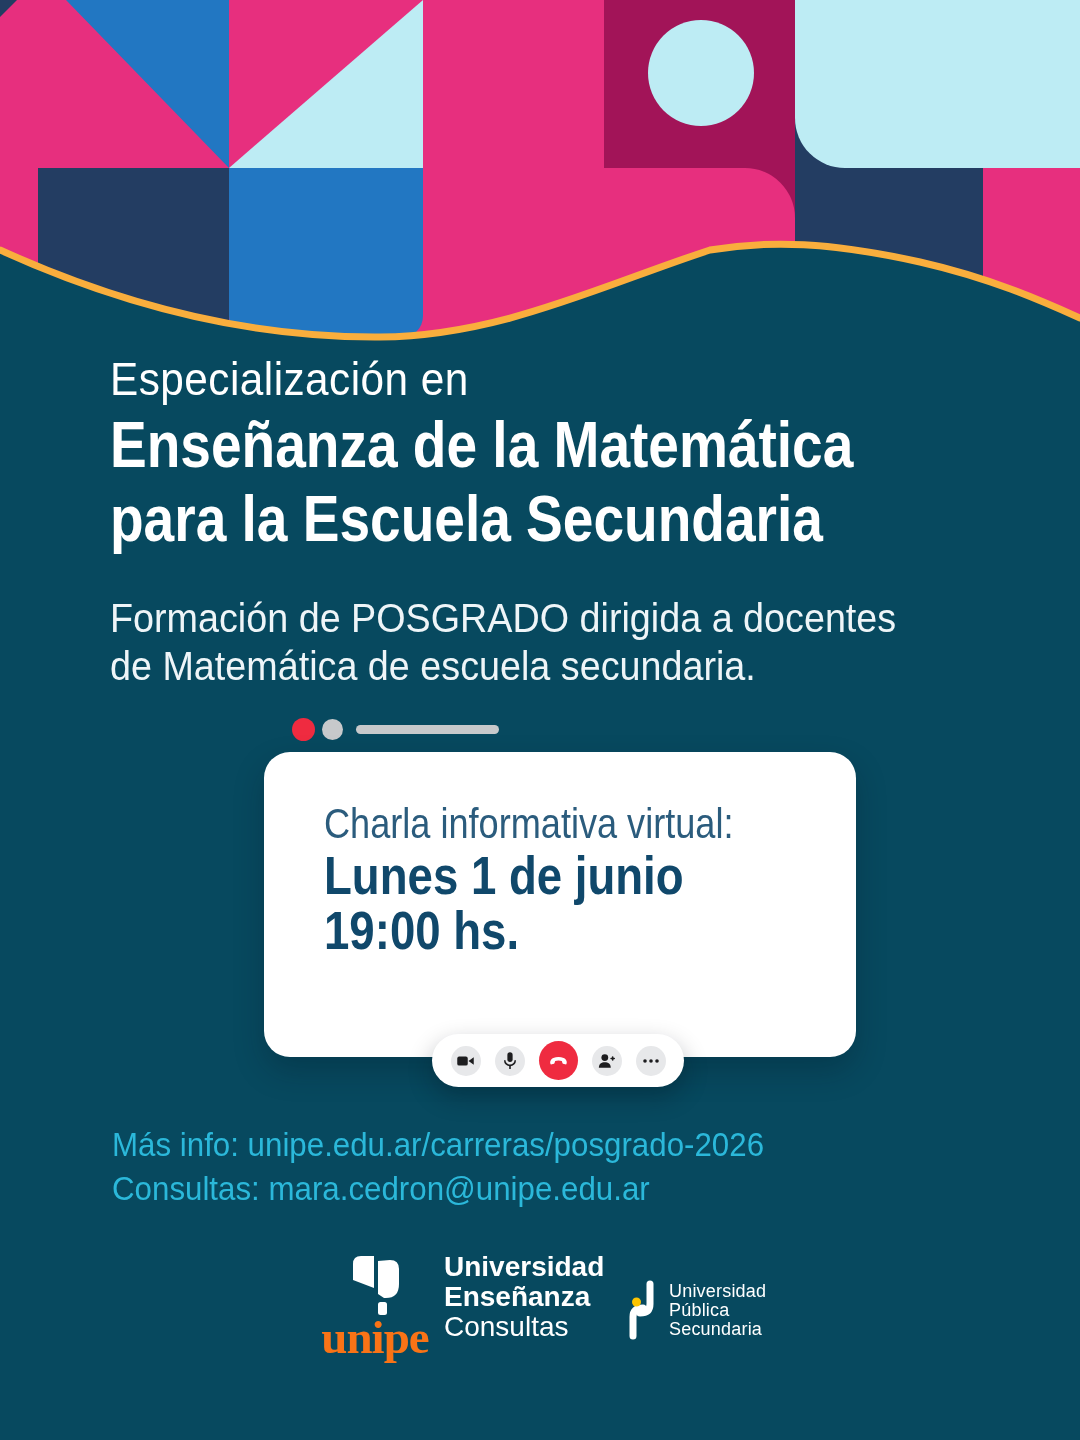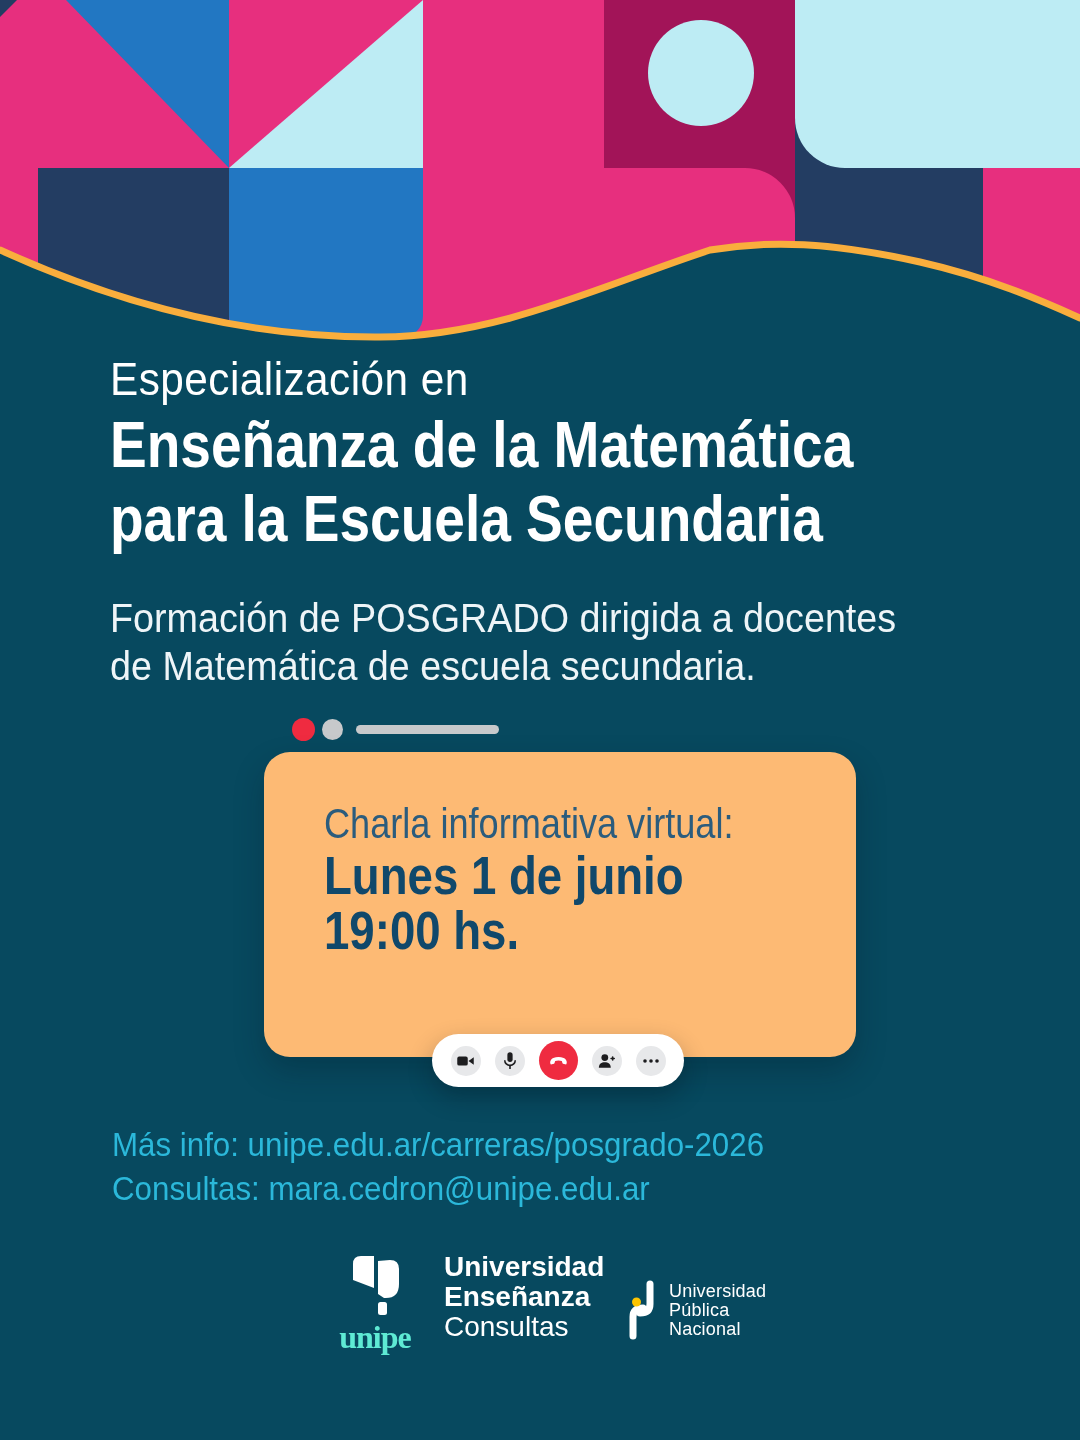--- a/index.html
+++ b/index.html
@@ -47,43 +47,43 @@
   .subtitle{position:absolute;left:110px;top:594px;color:#eef5f8;font-size:41px;
             font-weight:400;line-height:48px;}
   
   .win-dots{position:absolute;left:292px;top:717px;height:24px;display:flex;
             align-items:center;}
   .dot-red {width:23px;height:23px;border-radius:50%;background:#ef2b40;}
   .dot-gray{width:21px;height:21px;border-radius:50%;background:#c7c9cb;margin-left:7px;}
   .win-bar {width:143px;height:9px;border-radius:5px;background:#c7c9cb;margin-left:13px;}
   
   .card{position:absolute;left:264px;top:752px;width:592px;height:305px;
-        background:#fdba74;border-radius:26px;
+        background:#ffffff;border-radius:26px;
         box-shadow:0 14px 30px rgba(0,20,30,.25);}
   .card-label{position:absolute;left:60px;top:48px;color:#2b5c7d;font-size:42px;
               font-weight:400;}
   .card-bold{position:absolute;left:60px;top:96px;color:#10486b;font-size:53px;
              font-weight:700;line-height:55px;}
   
   .pill{position:absolute;left:432px;top:1034px;width:252px;height:53px;
         background:#ffffff;border-radius:27px;display:flex;align-items:center;
         justify-content:center;gap:14px;box-shadow:0 10px 24px rgba(0,15,25,.30);}
   .cbtn{width:30px;height:30px;border-radius:50%;background:#e7e8ea;border:none;
         display:flex;align-items:center;justify-content:center;padding:0;cursor:pointer;}
   .cbtn.red{width:39px;height:39px;background:#ef2b40;}
   .cbtn svg{display:block;}
   
   .links{position:absolute;left:112px;top:1122px;color:#2bb8da;font-size:34px;
          line-height:44px;font-weight:400;}
   .links a{color:#2bb8da;text-decoration:none;}
   
   .unipe-logo{position:absolute;left:318px;top:1254px;width:114px;text-align:center;}
   .unipe-mark{display:block;margin:0 auto;}
-  .unipe-word{color:#5eead4;font-family:"Liberation Serif", serif;font-weight:700;
-              font-size:32px;letter-spacing:-1px;line-height:34px;margin-top:4px;}
+  .unipe-word{color:#f97316;font-family:"Liberation Serif", serif;font-weight:700;
+              font-size:47px;letter-spacing:-1px;line-height:34px;margin-top:4px;}
   .upn-text{position:absolute;left:444px;top:1252px;color:#fff;font-size:28px;
             line-height:30px;}
   .upn-text .b{font-weight:700;}
   .upa-logo{position:absolute;left:628px;top:1280px;display:flex;align-items:center;}
   .upa-text{margin-left:14px;color:#fff;font-size:18px;line-height:19px;
             font-weight:400;letter-spacing:.2px;}
 </style>
 </head>
 <body>
 
@@ -198,18 +198,18 @@
 
     <div class="upa-logo">
       <svg width="27" height="60" viewBox="0 0 27 60">
         <path d="M22,4 V24 Q22,33 12,33" fill="none" stroke="#ffffff" stroke-width="7" stroke-linecap="round"></path>
         <path d="M5,56 V37 Q5,28 15,28" fill="none" stroke="#ffffff" stroke-width="7" stroke-linecap="round"></path>
         <circle cx="8.5" cy="22" r="4.5" fill="#fdc500"></circle>
       </svg>
       <div class="upa-text">
         <div>Universidad</div>
         <div>Pública</div>
-        <div>Nacional</div>
+        <div>Secundaria</div>
       </div>
     </div>
 
   </div>
 </div>
 
 </body></html>

